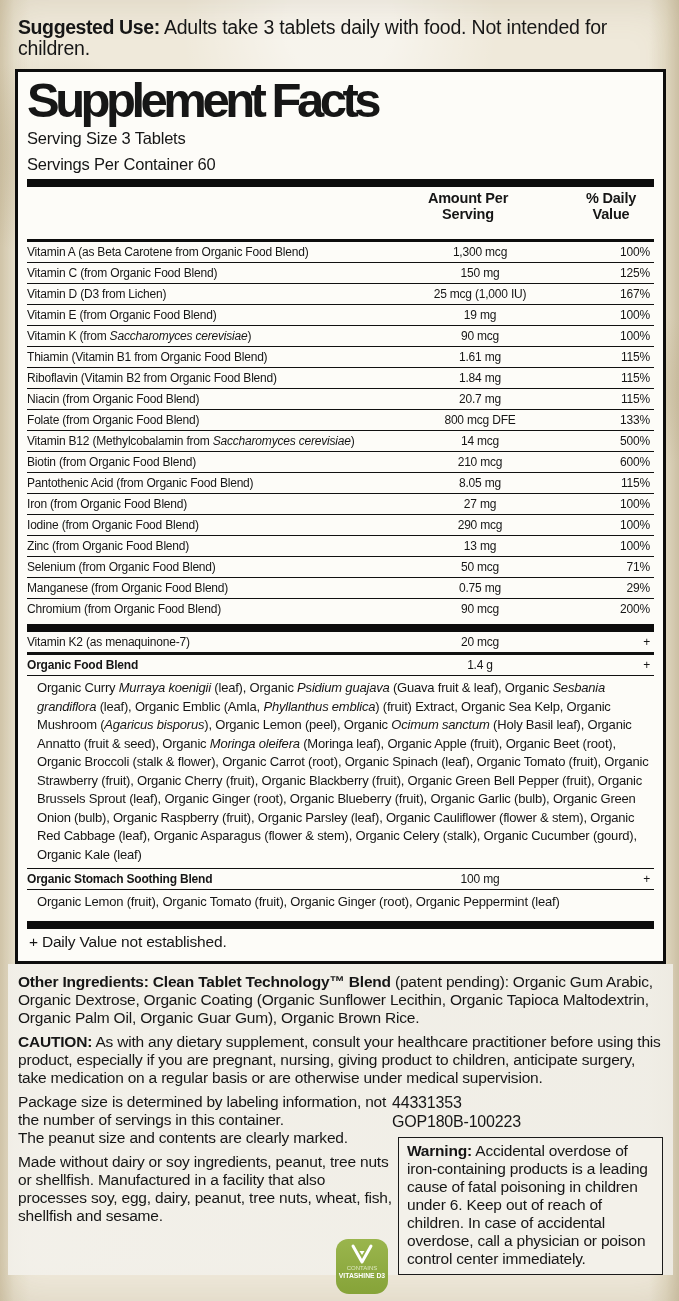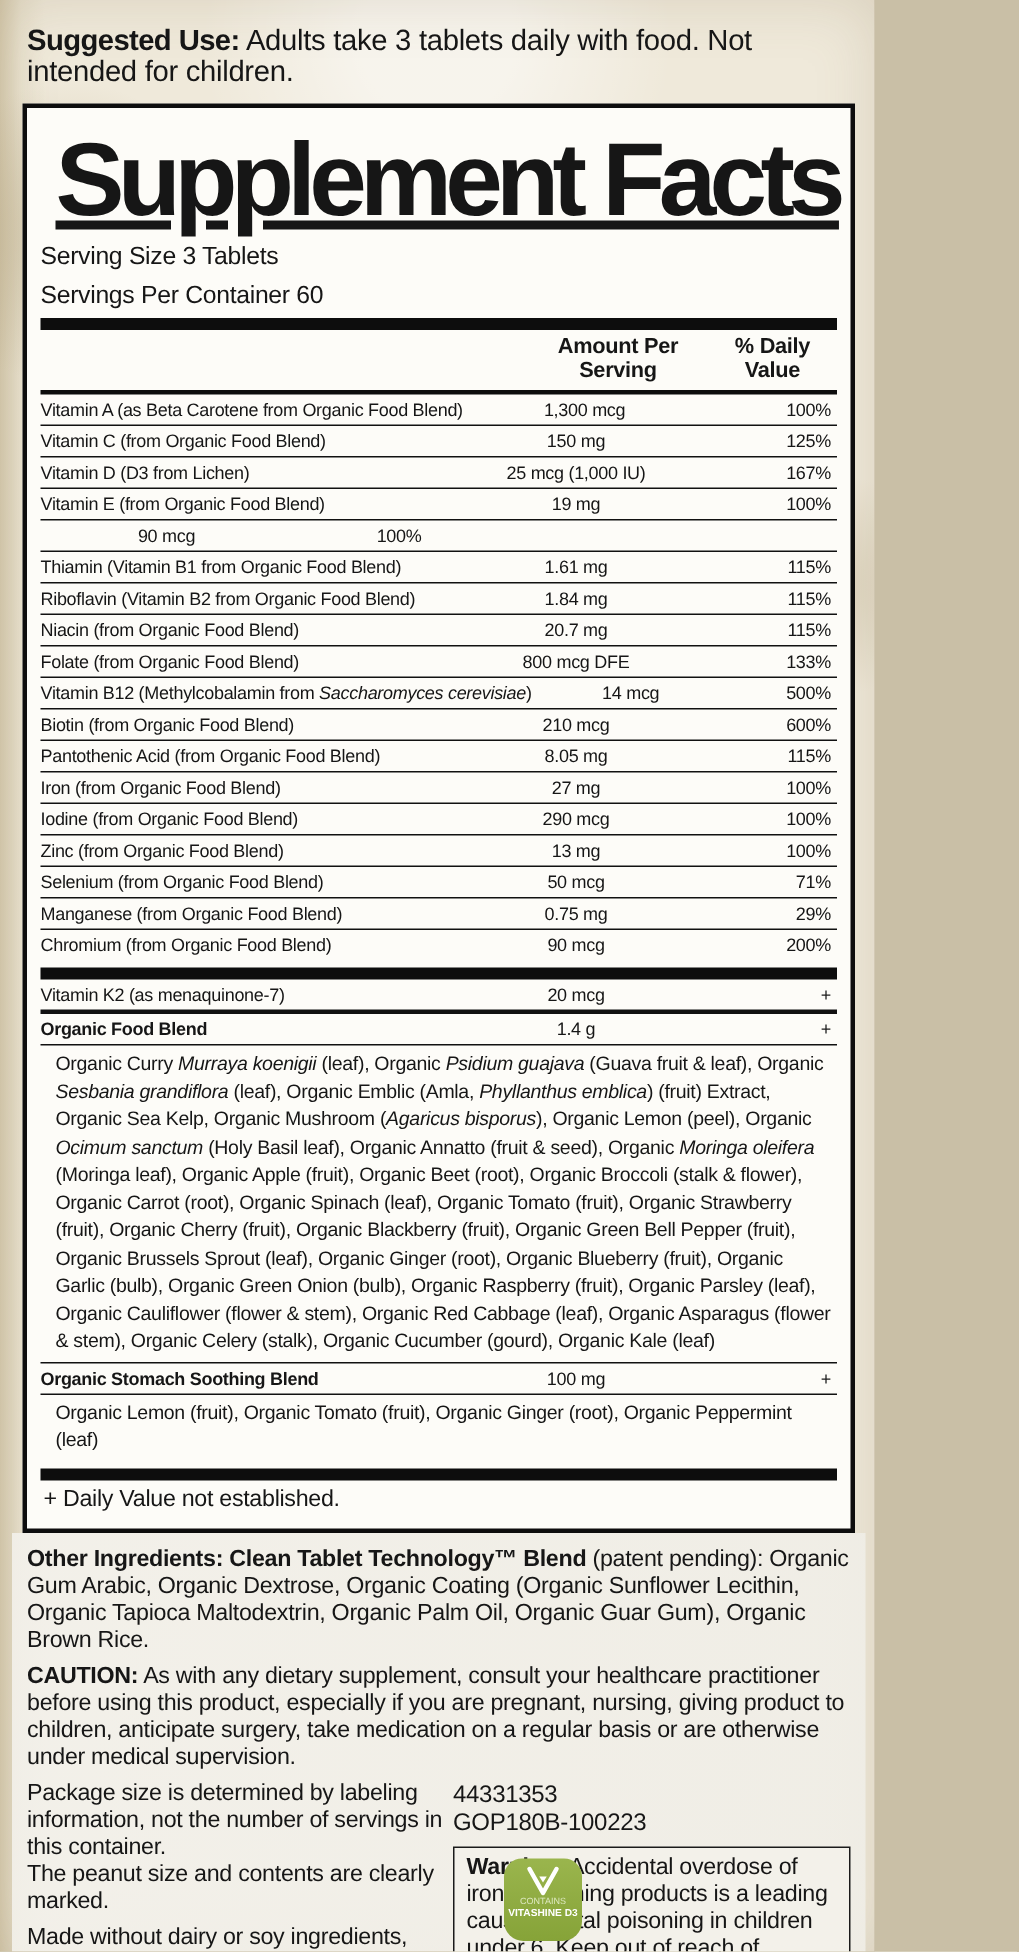--- a/index.html
+++ b/index.html
@@ -1,41 +1,41 @@
 <!DOCTYPE html>
 <html><head>
 <meta charset="utf-8">
 <style>
   html,body{margin:0;padding:0;background:#c9bfa6;}
   .page{
-    position:relative;width:583px;height:1301px;overflow:hidden;
+    position:relative;width:679px;height:1301px;overflow:hidden;
     background:
       radial-gradient(circle at 8% 12%, rgba(182,166,128,.35) 0 2%, transparent 8%),
       radial-gradient(circle at 95% 30%, rgba(182,166,128,.25) 0 1.5%, transparent 7%),
       radial-gradient(circle at 50% 2%, rgba(255,255,255,.5) 0 4%, transparent 12%),
       linear-gradient(90deg,#d8cdb2 0px,#e9e2cf 14px,#efe9da 30px,#efe9da 649px,#e4dcc6 666px,#d4c9ae 679px);
     box-shadow:inset 0 0 40px rgba(120,100,60,.18);
     font-family:"Liberation Sans",sans-serif;color:#161616;
     letter-spacing:-0.2px;
   }
   .suggested{margin:0;padding:17px 16px 9px 18px;font-size:19.5px;line-height:1.1;}
   .suggested b{letter-spacing:-0.4px;}
   
   .facts{
     margin:0 13px 0 15px;background:#fdfcf8;border:3.5px solid #0d0d0d;
     padding:0 9px 4px 9px;
   }
   .facts-title{
-    margin:10px;font-size:69px;font-weight:700;line-height:0.95;
-    letter-spacing:-4.5px;padding-top:5px;white-space:nowrap;text-decoration:underline;
+    margin:0;font-size:49px;font-weight:700;line-height:0.95;
+    letter-spacing:-4.5px;padding-top:5px;white-space:nowrap;
   }
   .serving{font-size:16.5px;line-height:1.17;margin-top:6px;}
   .bar{background:#0d0d0d;height:8px;margin-top:5px;}
   .bar.mid{height:3.5px;margin-top:0;}
-  .hdr{display:flex;align-items:flex-end;font-weight:700;font-size:14.5px;line-height:1.1;padding:4px 0 4px;}
+  .hdr{display:flex;align-items:flex-end;font-weight:700;font-size:14.5px;line-height:1.1;padding:4px 0 16px;gap:40px;}
   .hdr .sp{flex:1;}
   .hdr .h-amt{width:120px;text-align:center;}
   .hdr .h-dv{width:86px;text-align:center;}
   .frow{display:flex;align-items:baseline;font-size:12px;line-height:18px;padding:1px 0;}
   .frow + .frow{border-top:1.5px solid #111;}
   .frow .lbl{flex:1;white-space:nowrap;}
   .frow .amt{width:168px;text-align:center;white-space:nowrap;}
   .frow .dv{width:86px;text-align:right;padding-right:4px;}
   .lower .frow{border-top:none;}
   .lower .frow.b .lbl{font-weight:700;}
@@ -108,20 +108,21 @@
           <span class="lbl"><span>Vitamin D (D3 from Lichen)</span></span>
           <span class="amt">25 mcg (1,000 IU)</span>
           <span class="dv">167%</span>
         </div>
         <div class="frow">
           <span class="lbl"><span>Vitamin E (from Organic Food Blend)</span></span>
           <span class="amt">19 mg</span>
           <span class="dv">100%</span>
         </div>
         <div class="frow">
+          <span class="lbl"><span>Vitamin K (from </span><i>Saccharomyces cerevisiae</i><span>)</span></span>
           <span class="amt">90 mcg</span>
           <span class="dv">100%</span>
         </div>
         <div class="frow">
           <span class="lbl"><span>Thiamin (Vitamin B1 from Organic Food Blend)</span></span>
           <span class="amt">1.61 mg</span>
           <span class="dv">115%</span>
         </div>
         <div class="frow">
           <span class="lbl"><span>Riboflavin (Vitamin B2 from Organic Food Blend)</span></span>

